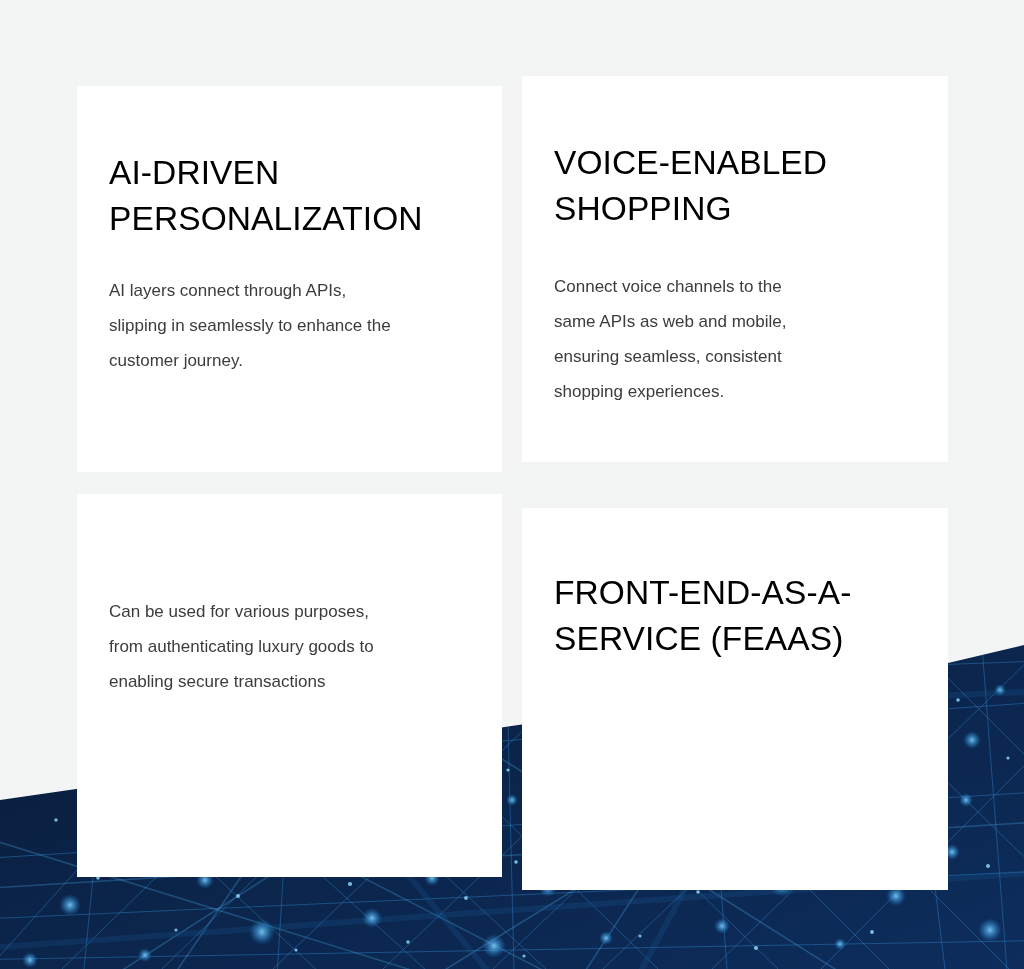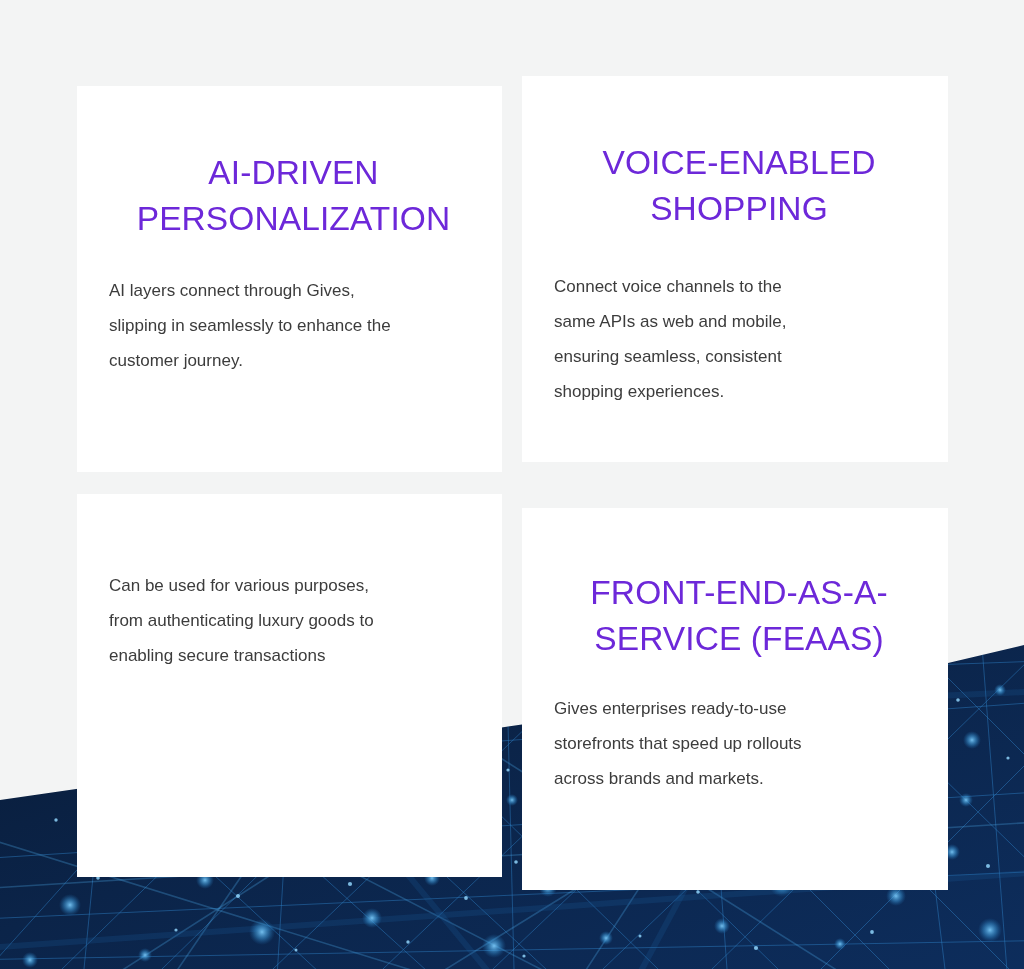--- a/index.html
+++ b/index.html
@@ -44,30 +44,29 @@
     padding: 0;
   }
 
   .card-inner {
     position: absolute;
     left: 32px;
     right: 24px;
   }
 
   .card-title {
-    color: #6d28d9;
+    color: #000000;
     font-size: 33.5px;
     line-height: 46px;
     letter-spacing: 0.1px;
     font-weight: 400;
     margin: 0 0 0 0;
     text-transform: uppercase;
     white-space: pre-line;
     font-family: "Liberation Sans", "DejaVu Sans", sans-serif;
-    text-align: center;
   }
 
   .card-body {
     color: #3c3c3c;
     font-size: 17px;
     line-height: 35px;
     font-weight: 400;
     margin: 0;
     white-space: pre-line;
     font-family: "Liberation Sans", "DejaVu Sans", sans-serif;
@@ -79,21 +78,21 @@
   #card-3 { left: 77px;  top: 494px; width: 425px; height: 383px; }
   #card-4 { left: 522px; top: 508px; width: 426px; height: 382px; }
 
   #card-1 .card-inner { top: 64px; }
   #card-2 .card-inner { top: 64px; }
   #card-3 .card-inner { top: 62px; }
   #card-4 .card-inner { top: 62px; }
 
   #card-1 .card-body { margin-top: 31px; }
   #card-2 .card-body { margin-top: 37px; }
-  #card-3 .card-body { margin-top: 12px; }
+  #card-3 .card-body { margin-top: 38px; }
   #card-4 .card-body { margin-top: 29px; }
 
   
   #card-3 .card-title { text-indent: 11px; }
 </style>
 </head>
 <body>
 
 <svg id="network-backdrop" viewBox="0 0 1024 969" width="1024" height="969" xmlns="http://www.w3.org/2000/svg" aria-hidden="true">
   <defs>
@@ -220,21 +219,21 @@
     </g>
   </g>
 </svg>
 
 <main id="card-grid">
 
   <article class="card" id="card-1">
     <div class="card-inner">
       <h2 class="card-title">AI-DRIVEN
 PERSONALIZATION</h2>
-      <p class="card-body">AI layers connect through Gives,
+      <p class="card-body">AI layers connect through APIs,
 slipping in seamlessly to enhance the
 customer journey.</p>
     </div>
   </article>
 
   <article class="card" id="card-2">
     <div class="card-inner">
       <h2 class="card-title">VOICE-ENABLED
 SHOPPING</h2>
       <p class="card-body">Connect voice channels to the
@@ -249,19 +248,16 @@
       <p class="card-body">Can be used for various purposes,
 from authenticating luxury goods to
 enabling secure transactions</p>
     </div>
   </article>
 
   <article class="card" id="card-4">
     <div class="card-inner">
       <h2 class="card-title">FRONT-END-AS-A-
 SERVICE (FEAAS)</h2>
-      <p class="card-body">Gives enterprises ready-to-use
-storefronts that speed up rollouts
-across brands and markets.</p>
     </div>
   </article>
 
 </main>
 
 </body></html>

